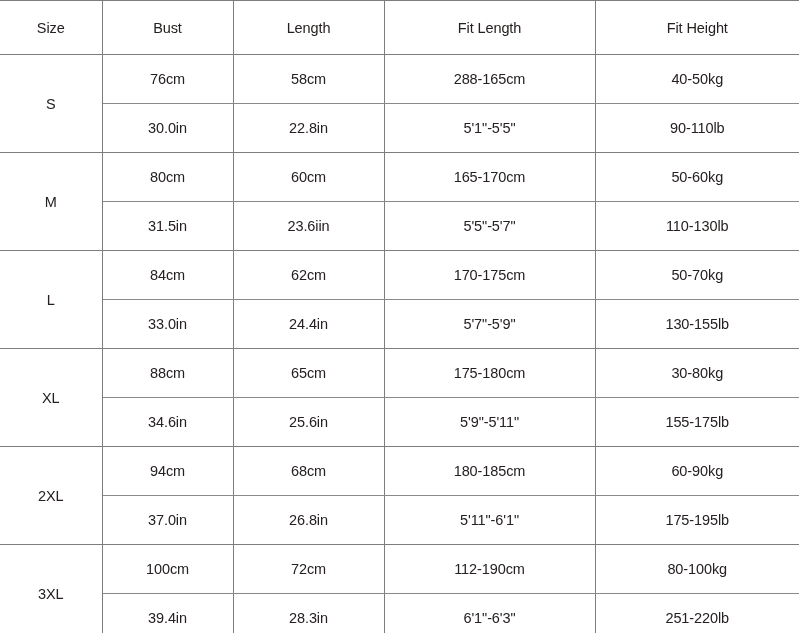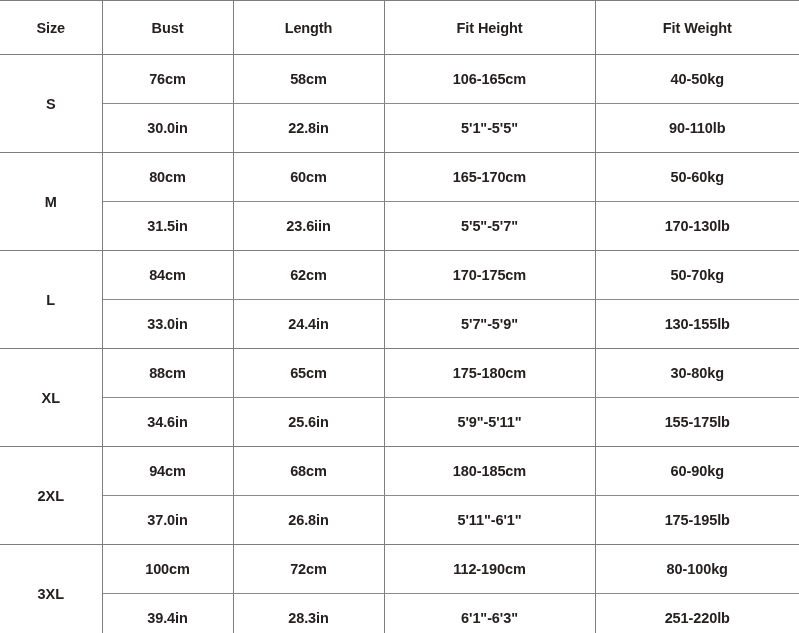--- a/index.html
+++ b/index.html
@@ -34,21 +34,21 @@
   col.c-size   { width: 102px; }
   col.c-bust   { width: 131px; }
   col.c-length { width: 151px; }
   col.c-height { width: 211px; }
   col.c-weight { width: 204px; }
 
   table.size-chart th,
   table.size-chart td {
     text-align: center;
     vertical-align: middle;
-    font-weight: bold;
+    font-weight: normal;
     color: #262020;
     font-size: 14.5px;
     letter-spacing: -0.1px;
     padding: 0;
     margin: 0;
     font-stretch: condensed;
   }
 
   
   thead th {
@@ -104,42 +104,42 @@
         <th>
           <span class="cell-text">Size</span>
         </th>
         <th>
           <span class="cell-text">Bust</span>
         </th>
         <th>
           <span class="cell-text">Length</span>
         </th>
         <th>
+          <span class="cell-text">Fit Length</span>
+        </th>
+        <th class="last-col">
           <span class="cell-text">Fit Height</span>
         </th>
-        <th class="last-col">
-          <span class="cell-text">Fit Weight</span>
-        </th>
       </tr>
     </thead>
 
     <tbody>
 
       <tr>
         <td class="size-label" rowspan="2">
           <span class="cell-text">S</span>
         </td>
         <td class="metric">
           <span class="cell-text">76cm</span>
         </td>
         <td class="metric">
           <span class="cell-text">58cm</span>
         </td>
         <td class="metric">
-          <span class="cell-text">106-165cm</span>
+          <span class="cell-text">288-165cm</span>
         </td>
         <td class="metric last-col">
           <span class="cell-text">40-50kg</span>
         </td>
       </tr>
       <tr>
         <td class="imperial">
           <span class="cell-text">30.0in</span>
         </td>
         <td class="imperial">
@@ -174,21 +174,21 @@
         <td class="imperial">
           <span class="cell-text">31.5in</span>
         </td>
         <td class="imperial">
           <span class="cell-text">23.6iin</span>
         </td>
         <td class="imperial">
           <span class="cell-text">5'5"-5'7"</span>
         </td>
         <td class="imperial last-col">
-          <span class="cell-text">170-130lb</span>
+          <span class="cell-text">110-130lb</span>
         </td>
       </tr>
 
       <tr>
         <td class="size-label" rowspan="2">
           <span class="cell-text">L</span>
         </td>
         <td class="metric">
           <span class="cell-text">84cm</span>
         </td>

